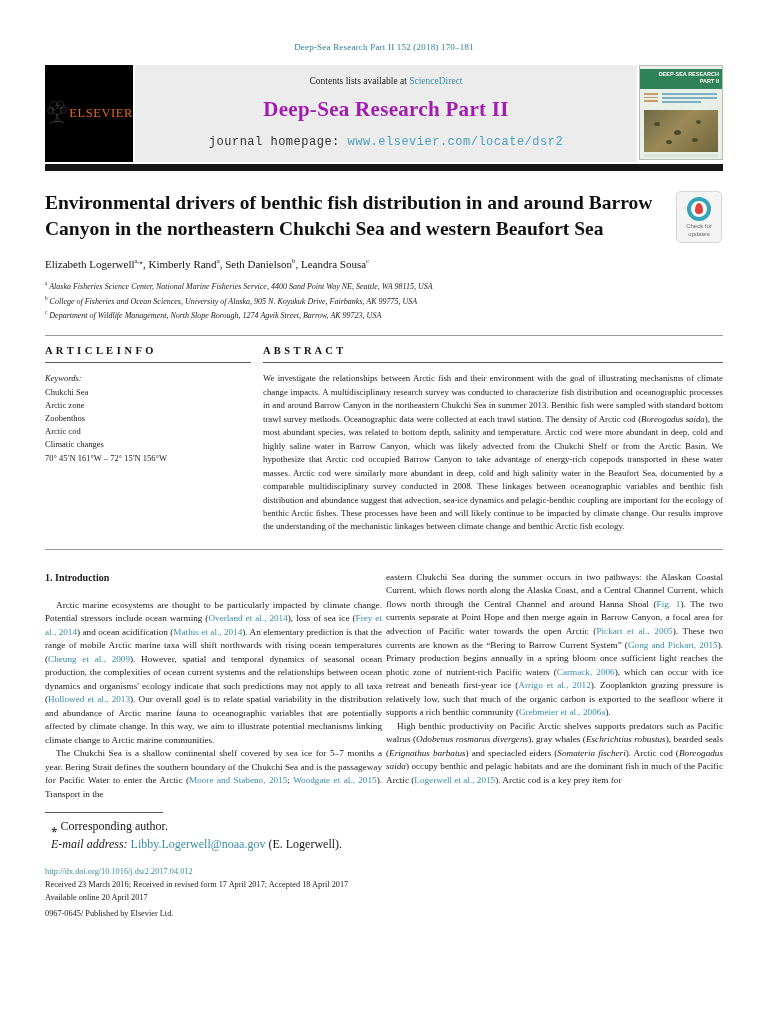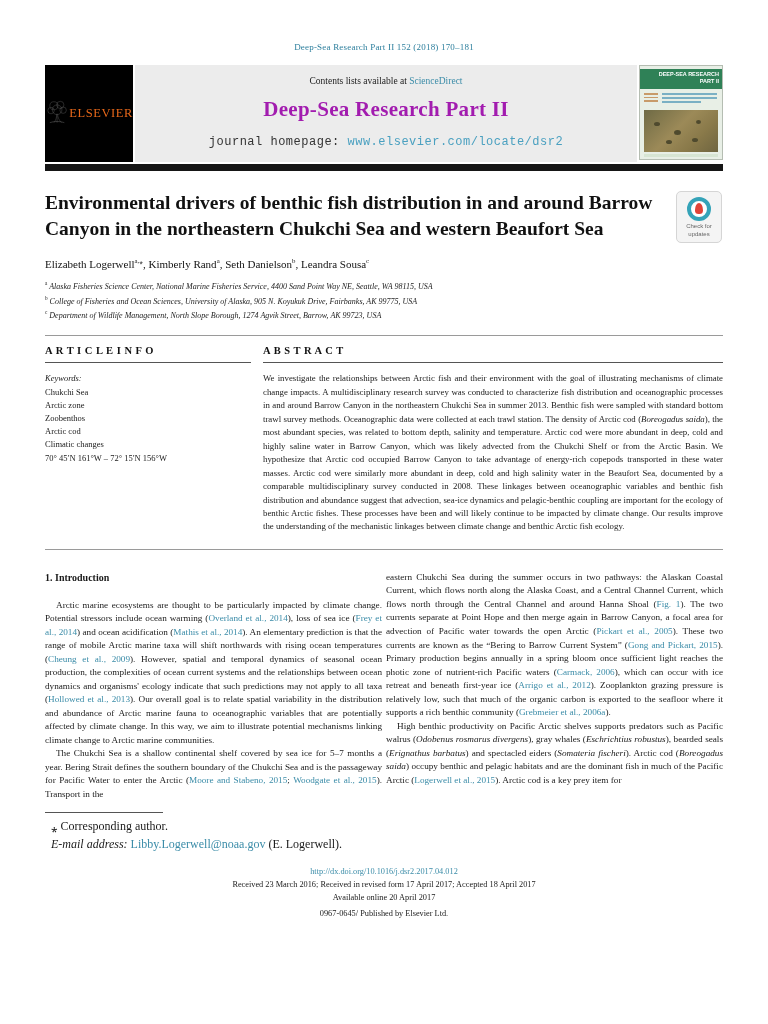--- a/index.html
+++ b/index.html
@@ -77,21 +77,21 @@
 
   .seg-link{color:#3b8ca8;}
   .seg-it{font-style:italic;}
   .seg-sup{vertical-align:super;font-size:65%;}
   .seg-supl{vertical-align:super;font-size:62%;color:#1a1a1a;}
 
   
   .footnote{margin-top:11px;font-size:12px;line-height:1.5;}
   .footnote-rule{width:118px;border:0;border-top:1px solid #555;margin:0 0 4px;}
   .footnote-line{padding-left:6px;}
-  .footer{margin-top:13px;font-size:8.3px;line-height:1.55;text-align:center;}
+  .footer{margin-top:13px;font-size:8.3px;line-height:1.55;}
   .footer-doi{color:#3b8ca8;}
 </style>
 </head>
 <body>
 
 <div class="page">
 
   <div class="top-citation">Deep-Sea Research Part II 152 (2018) 170–181</div>
 
   <div class="header-row">

